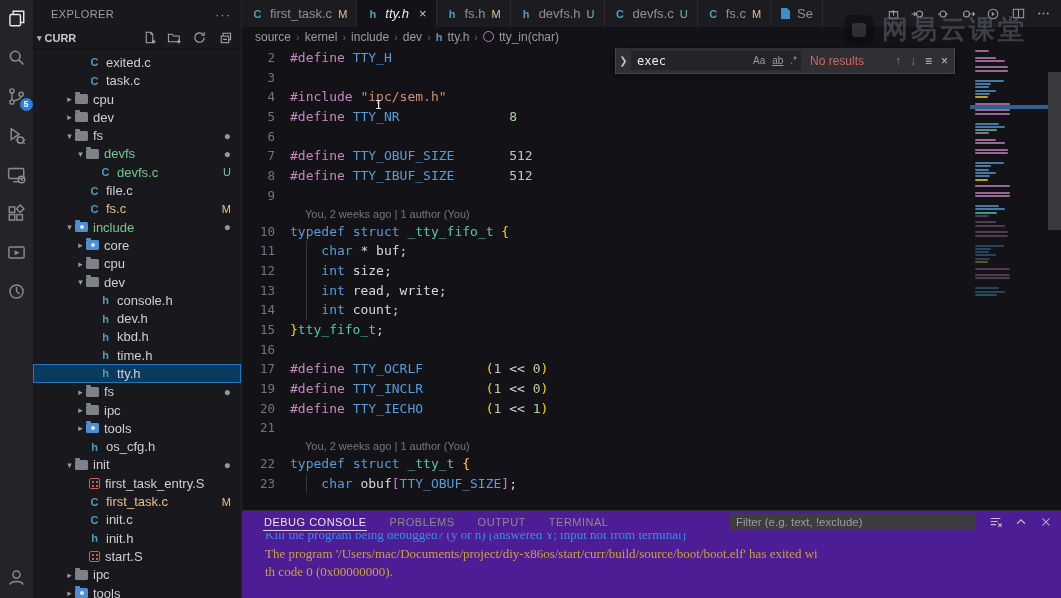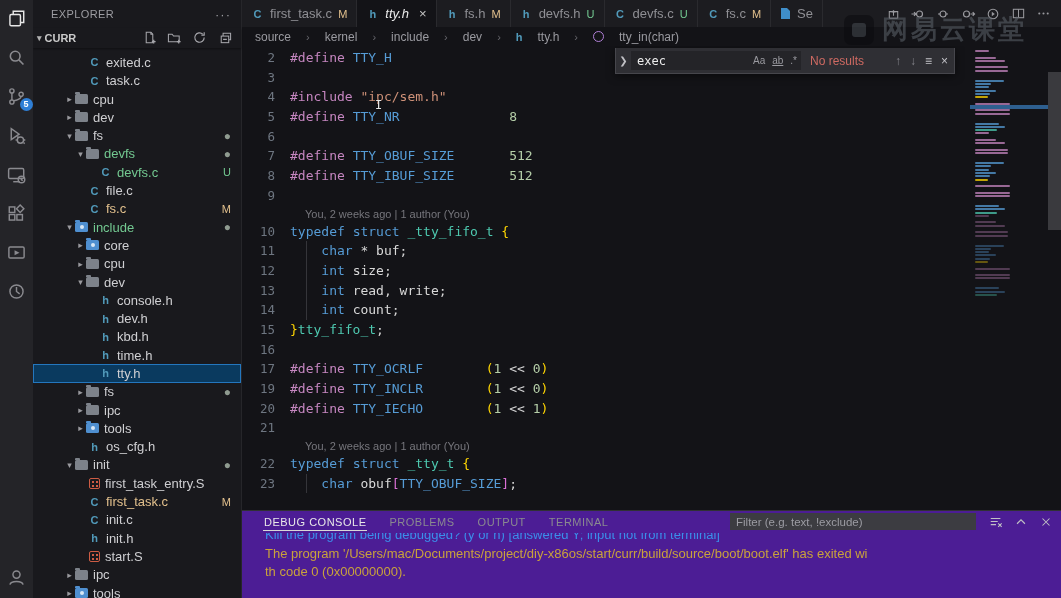--- a/index.html
+++ b/index.html
@@ -46,21 +46,21 @@
   
   .main{position:absolute;left:242px;top:0;right:0;bottom:0;}
   .tabbar{height:27px;background:#1c1c20;display:flex;align-items:stretch;}
   .tab{display:flex;align-items:center;gap:6px;padding:0 9px;font-size:13px;color:#8f8f94;background:#1c1c20;border-right:1px solid #2a2a2e;white-space:nowrap;}
   .tab.active{background:#131317;color:#eaeaea;}
   .tab.active .tname{font-style:italic;}
   .tab .tclose{color:#c5c5c5;font-size:13px;margin-left:4px;}
   .tab .tb{font-size:11px;}
   .tactions{margin-left:auto;display:flex;align-items:center;gap:9px;padding:0 10px;color:#9a9a9f;}
   .tactions .ta{width:16px;height:16px;display:flex;align-items:center;justify-content:center;}
-  .crumbs{height:19px;display:flex;align-items:center;gap:15px;padding-left:13px;font-size:12px;color:#9a9aa0;background:#131317;}
+  .crumbs{height:19px;display:flex;align-items:center;gap:5px;padding-left:13px;font-size:12px;color:#9a9aa0;background:#131317;}
   .crumbs .sep{color:#67676d;font-size:11px;}
   .crumbs .bh{color:#519aba;font-weight:bold;font-size:11px;}
   .crumbs .msym{width:11px;height:11px;border:1.5px solid #b180d7;border-radius:50%;position:relative;}
 
   
   .editor{position:absolute;top:46px;left:0;right:0;bottom:88px;background:#131317;overflow:hidden;}
   .codewrap{position:absolute;top:2px;left:0;right:110px;}
   .cl{height:19.7px;line-height:19.7px;font-family:"DejaVu Sans Mono",monospace;font-size:13px;white-space:pre;position:relative;}
   .cl .ln{display:inline-block;width:48px;text-align:right;color:#6e7681;padding-right:15px;font-size:12.5px;}
   .cl.g::after{content:"";position:absolute;left:63.5px;top:0;bottom:0;border-left:1px solid #35353a;}
@@ -92,21 +92,21 @@
   
   .panel{position:absolute;left:0;right:0;bottom:0;height:88px;background:#4c1d95;border-top:1px solid #303035;z-index:15;}
   .phead{height:21px;display:flex;align-items:center;padding:0 8px 0 21px;}
   .ptab{font-size:11px;letter-spacing:.5px;color:#8a8a90;margin-right:21px;padding:3px 1px 2px;}
   .ptab.active{color:#e8e8e8;border-bottom:1px solid #d8d8d8;}
   .pfilter{margin-left:auto;width:246px;height:17px;background:#3c3c41;display:flex;align-items:center;padding:0 6px;}
   .pfilter input{background:transparent;border:none;outline:none;color:#c5c5ca;font-size:11.5px;width:100%;font-family:"Liberation Sans",sans-serif;}
   .pfilter input::placeholder{color:#9c9ca3;}
   .picons{display:flex;align-items:center;gap:10px;margin-left:12px;color:#c0c0c5;}
   .picons .pi{width:15px;height:15px;display:flex;align-items:center;justify-content:center;}
-  .pbody{position:absolute;top:22px;left:0;right:0;bottom:0;overflow:hidden;font-family:Liberation Sans, sans-serif;font-size:13px;}
+  .pbody{position:absolute;top:22px;left:0;right:0;bottom:0;overflow:hidden;font-family:Liberation Serif, serif;font-size:13px;}
   .pline{padding-left:23px;line-height:18.6px;white-space:pre;}
   .pline.blue{color:#3b8eea;}
   .pline.yellow{color:#c9a23c;}
   .pbody-inner{margin-top:-7px;}
 </style>
 </head>
 <body>
 
 <div class="activity" id="activityBar">
     <div class="act-ic active">

